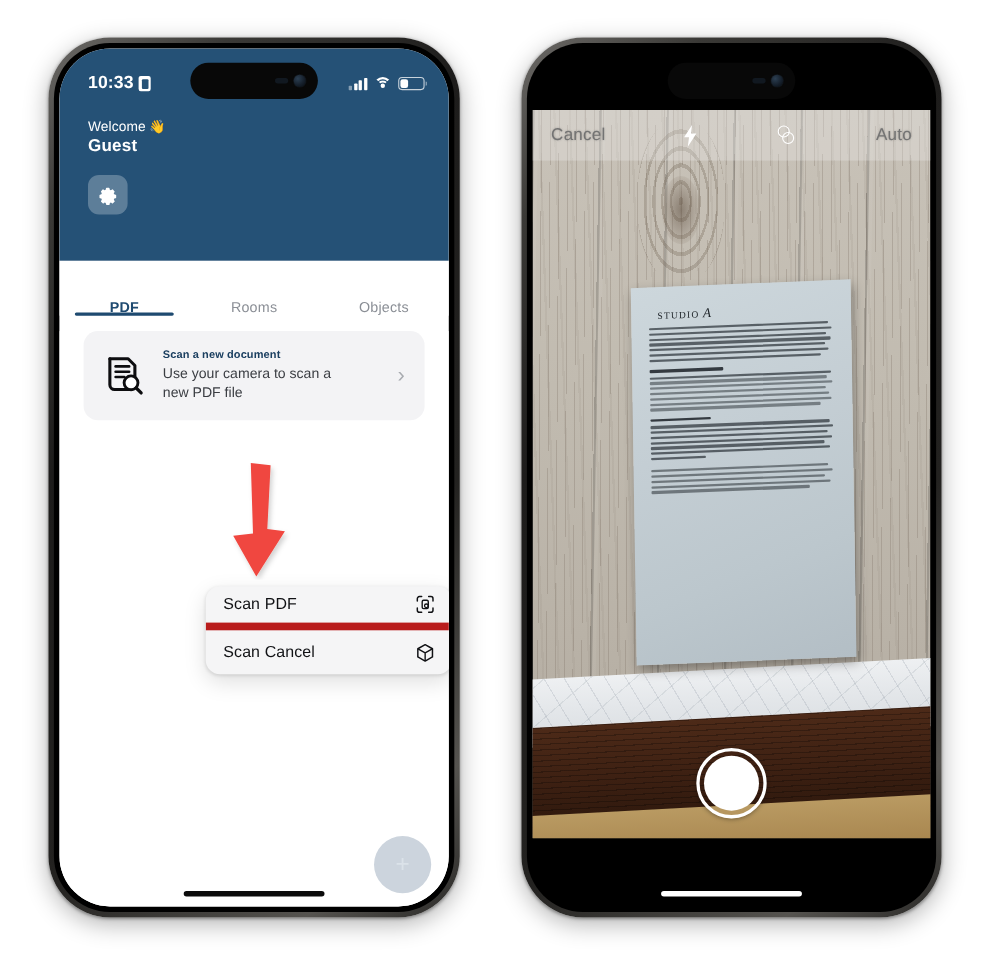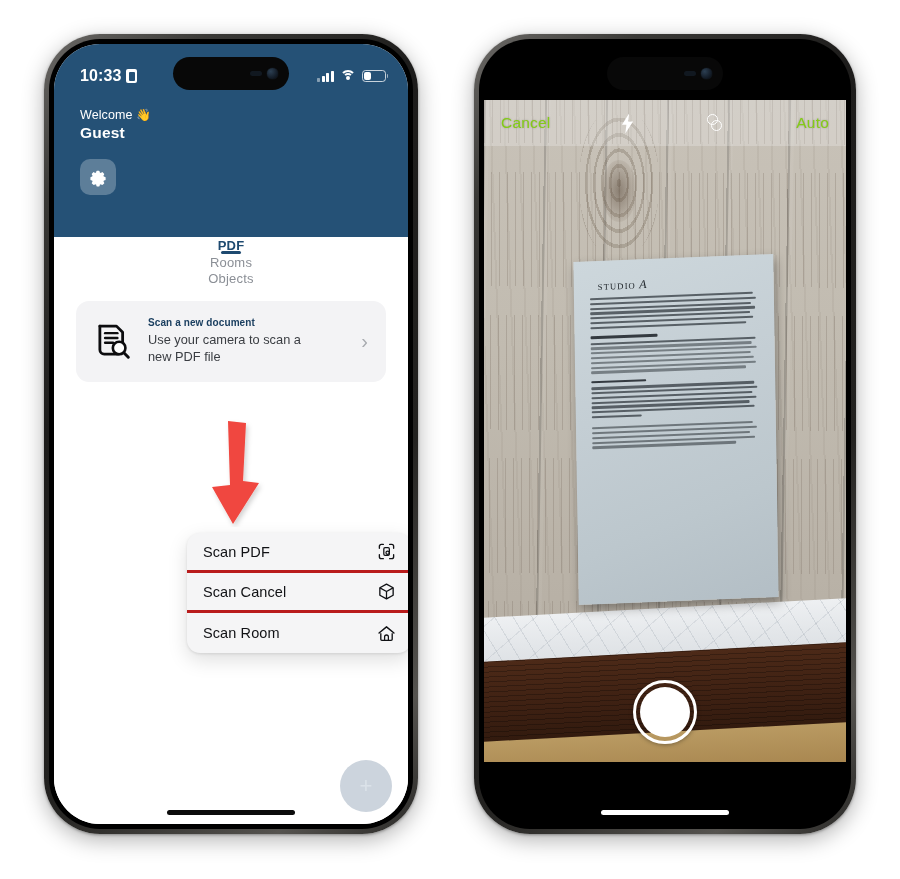--- a/index.html
+++ b/index.html
@@ -115,23 +115,22 @@
     width:6px;height:1.8px; background:rgba(255,255,255,.62); border-radius:1px;
     transform:rotate(45deg); }
   .search-ph{ font-size:13.5px; color:rgba(255,255,255,.62); }
   .gear-btn{
     width:36px;height:36px;border-radius:10px;
     background:rgba(255,255,255,.26);
     display:flex; align-items:center; justify-content:center; flex:none;
   }
 
   .tabs{
-    display:flex; background:#fff; height:50px; align-items:center;
+    display:flex; background:#fff; height:50px; align-items:flex-end;
     border-bottom:0;
-    flex-direction:column;
   }
   .tab{
     flex:1; display:flex; flex-direction:column; align-items:center; justify-content:center;
     position:relative; font-size:13px; color:#8b8f96; letter-spacing:.2px;
   }
   .tab.active{ color:#1e4a70; font-weight:bold; }
   .tab.active:after{
     content:""; position:absolute; bottom:0; left:12%; right:12%;
     height:2.6px; background:#1e4a70; border-radius:2px;
   }
@@ -157,21 +156,21 @@
   
   .ctx-menu{
     position:absolute; left:133px; top:232px; width:224px;
     background:#f5f5f6; border-radius:13px; overflow:hidden;
     box-shadow:0 7px 20px rgba(0,0,0,.13), 0 1px 3px rgba(0,0,0,.10);
     z-index:7;
   }
   .ctx-item{
     height:40px; display:flex; align-items:center;
     padding:0 15px 0 16px; gap:10px;
-    border-bottom:3px solid #b91c1c;
+    border-bottom:7px solid #b91c1c;
   }
   .ctx-item:last-child{ border-bottom:none; }
   .ctx-label{ flex:1; font-size:14.5px; color:#111215; letter-spacing:.1px; }
   .ctx-ic{ flex:none; width:19px;height:19px; }
 
   .fab{
     position:absolute; right:16px; bottom:46px;
     width:52px;height:52px;border-radius:50%;
     background:#ccd4dd;
     display:flex;align-items:center;justify-content:center;
@@ -277,21 +276,21 @@
   }
 
   .cam-topbar{
     position:absolute; left:0; right:0; top:56px; height:46px;
     background:rgba(240,240,240,.30);
     display:flex; align-items:center; justify-content:space-between;
     padding:0 17px;
     z-index:10;
     color:#fff;
   }
-  .cam-btn{ font-size:15.5px; color:#84cc16; text-shadow:0 0 2px rgba(0,0,0,.25); letter-spacing:.2px;}
+  .cam-btn{ font-size:15.5px; color:#737373; text-shadow:0 0 2px rgba(0,0,0,.25); letter-spacing:.2px;}
   .bolt{ width:15px; height:21px; }
   .filter-ic{ width:21px;height:21px; position:relative; }
   .filter-ic i{ position:absolute; border:1.6px solid #fff; border-radius:50%; display:block; }
   .filter-ic i:nth-child(1){ width:11px;height:11px; left:2px; top:1px; }
   .filter-ic i:nth-child(2){ width:11px;height:11px; left:6px; top:7px; }
 
   .shutter{
     position:absolute; left:50%; transform:translateX(-50%);
     bottom:80px; width:64px;height:64px;border-radius:50%;
     border:3.4px solid #fff; z-index:12;
@@ -406,28 +405,20 @@
                 <circle cx="13.4" cy="13.6" r="2.1" fill="none" stroke="#111215" stroke-width="1.5"></circle>
               </svg>
             </div>
             <div class="ctx-item">
               <span class="ctx-label">Scan Cancel</span>
               <svg class="ctx-ic" viewBox="0 0 24 24">
                 <path d="M12 2.6l8.4 4.7v9.4L12 21.4 3.6 16.7V7.3z" fill="none" stroke="#111215" stroke-width="1.7" stroke-linejoin="round"></path>
                 <path d="M3.8 7.4L12 12l8.2-4.6M12 12v9.2" fill="none" stroke="#111215" stroke-width="1.6" stroke-linejoin="round"></path>
               </svg>
             </div>
-            <div class="ctx-item">
-              <span class="ctx-label">Scan Room</span>
-              <svg class="ctx-ic" viewBox="0 0 24 24">
-                <path d="M2.6 11.4L12 3.6l9.4 7.8" fill="none" stroke="#111215" stroke-width="1.8" stroke-linecap="round" stroke-linejoin="round"></path>
-                <path d="M4.8 11.8v7.4a1.4 1.4 0 001.4 1.4h11.6a1.4 1.4 0 001.4-1.4v-7.4" fill="none" stroke="#111215" stroke-width="1.7" stroke-linejoin="round"></path>
-                <path d="M9.6 20.6v-4.3a2.4 2.4 0 014.8 0v4.3" fill="none" stroke="#111215" stroke-width="1.6"></path>
-              </svg>
-            </div>
           </div>
 
           <div class="fab">
             <span class="plus">+</span>
           </div>
 
         </div>
 
         <div class="home-ind"></div>
       </div>

